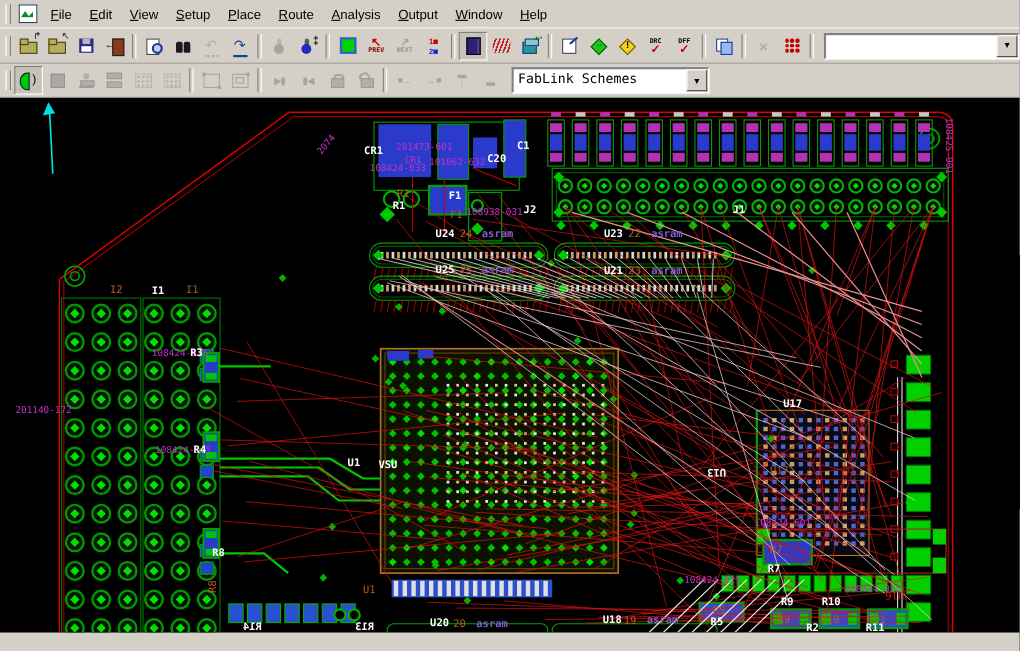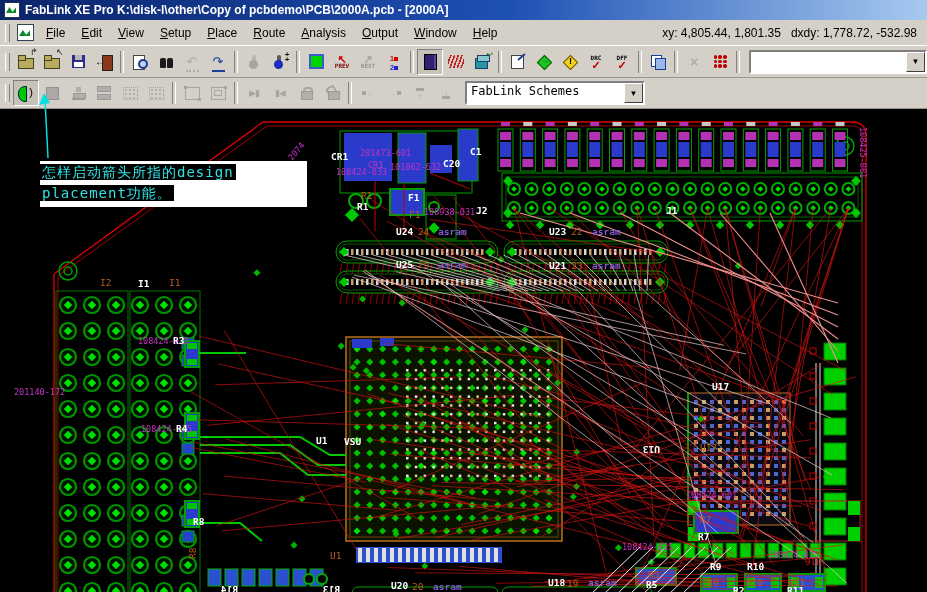--- a/index.html
+++ b/index.html
@@ -39,48 +39,38 @@
   #canvas{position:relative;width:927px;height:486px;background:#000;overflow:hidden}
   #annotation{position:absolute;left:40px;top:52px;width:267px;height:45px;background:#FFFFFF;
               font-family:"DejaVu Sans Mono",monospace;font-size:14px;line-height:21px;padding-top:1px}
   #annotation .ann-line span{background:#000;padding:0 2px;letter-spacing:1px}
   #arrow-overlay{position:absolute;left:0;top:0;width:927px;height:592px;pointer-events:none;z-index:50}
 </style>
 </head>
 <body>
 
 <div id="app">
-  <div class="titlebar">
-    <span class="app-icon">
-        <div></div>
-      </span>
-    <span class="title-text">FabLink XE Pro  K:\disk-l\other\Copy of pcbdemo\PCB\2000A.pcb - [2000A]</span>
-  </div>
 
   <div class="menubar">
     <span class="grip"></span>
     <span class="menu-doc">
         <div></div>
       </span>
     <div id="menu-items" style="display:flex">
         <span class="menu-item"><u>F</u>ile</span>
         <span class="menu-item"><u>E</u>dit</span>
         <span class="menu-item"><u>V</u>iew</span>
         <span class="menu-item"><u>S</u>etup</span>
         <span class="menu-item"><u>P</u>lace</span>
         <span class="menu-item"><u>R</u>oute</span>
         <span class="menu-item"><u>A</u>nalysis</span>
         <span class="menu-item"><u>O</u>utput</span>
         <span class="menu-item"><u>W</u>indow</span>
         <span class="menu-item"><u>H</u>elp</span>
       </div>
-    <div class="coords">
-      <span>xy: 4,805.44, 1,801.35</span>&nbsp;&nbsp;
-      <span>dxdy: 1,778.72, -532.98</span>
-    </div>
   </div>
 
   <div class="toolbar" id="toolbar1">
       <span class="grip"></span>
       <div class="tbtn">
         <div style="position:relative;width:17px;height:13px">
           <div style="position:absolute;left:0;top:3px;width:14px;height:9px;background:#B8AC5C;border:1px solid #45431E"></div>
           <div style="position:absolute;left:0;top:0;width:6px;height:4px;background:#B8AC5C;border:1px solid #45431E"></div>
           <span style="position:absolute;right:-3px;top:-8px;font-size:9px;color:#222">↱</span>
         </div>
@@ -1893,23 +1883,19 @@
         <text fill="#FFFFFF" font-size="9.5" font-family="&quot;DejaVu Sans Mono&quot;,monospace" font-weight="bold" transform="translate(391 586)">U20</text>
         <text fill="#B85C1E" font-size="9.5" font-family="&quot;DejaVu Sans Mono&quot;,monospace" transform="translate(412 587)">20</text>
         <text fill="#7F5FD0" font-size="9.5" font-family="&quot;DejaVu Sans Mono&quot;,monospace" font-weight="bold" transform="translate(433 587)">asram</text>
         <text fill="#FFFFFF" font-size="9.5" font-family="&quot;DejaVu Sans Mono&quot;,monospace" font-weight="bold" transform="translate(548 583)">U18</text>
         <text fill="#B85C1E" font-size="9.5" font-family="&quot;DejaVu Sans Mono&quot;,monospace" transform="translate(567 584)">19</text>
         <text fill="#7F5FD0" font-size="9.5" font-family="&quot;DejaVu Sans Mono&quot;,monospace" font-weight="bold" transform="translate(588 583)">asram</text>
         <text fill="#B85C1E" font-size="9.5" font-family="&quot;DejaVu Sans Mono&quot;,monospace" transform="translate(330 556)">U1</text>
         <text fill="#FFFFFF" font-size="9.5" font-family="&quot;DejaVu Sans Mono&quot;,monospace" font-weight="bold" transform="translate(238 590) scale(-1 1)">R14</text>
         <text fill="#FFFFFF" font-size="9.5" font-family="&quot;DejaVu Sans Mono&quot;,monospace" font-weight="bold" transform="translate(340 590) scale(-1 1)">R13</text>
       </svg>
-    <div id="annotation" style="background: rgb(255, 255, 255); color: rgb(47, 227, 227);">
-      <div class="ann-line"><span>怎样启动箭头所指的design</span></div>
-      <div class="ann-line"><span>placement功能。</span></div>
-    </div>
   </div>
 </div>
 
 <svg id="arrow-overlay" viewBox="0 0 927 592">
   <line id="arrow-line" x1="48" y1="158" x2="45" y2="100" stroke="#00E0E0" stroke-width="1.5"></line>
   <polygon id="arrow-head" points="44,93 39,105 50,103" fill="#00E0E0"></polygon>
 </svg>
 
 </body></html>

